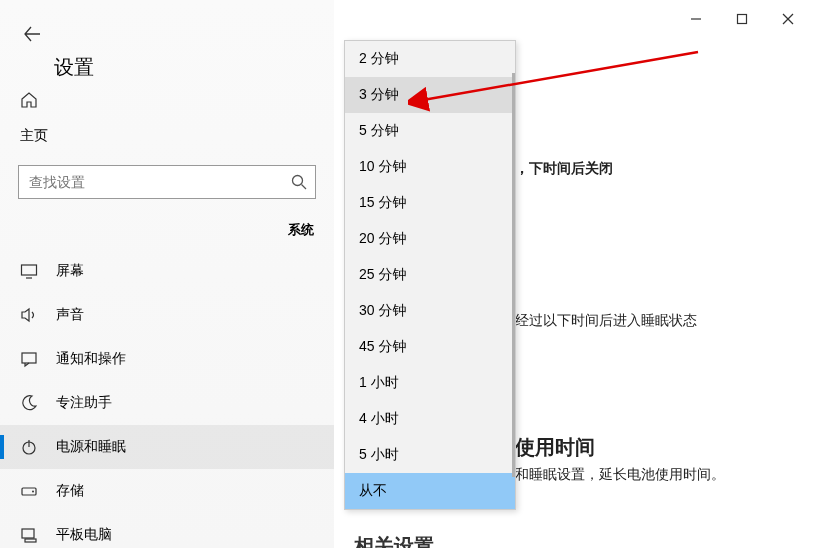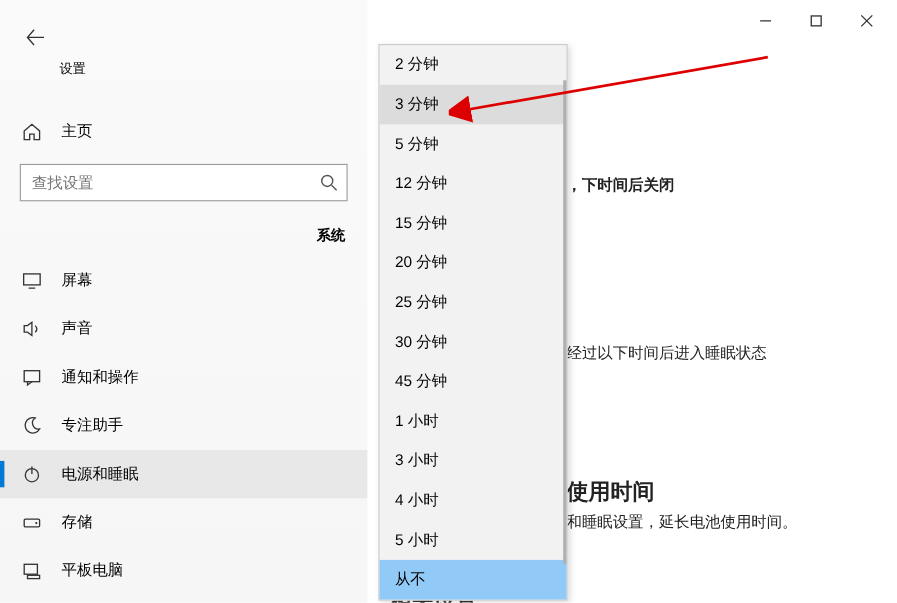--- a/index.html
+++ b/index.html
@@ -2,24 +2,24 @@
 <html><head>
   <meta charset="utf-8">
   <style>
     * { margin: 0; padding: 0; box-sizing: border-box; font-family: "Microsoft YaHei", "Segoe UI", sans-serif; }
     body { width: 815px; height: 548px; overflow: hidden; background: #fff; position: relative; }
     
     .window { width: 100%; height: 100%; display: flex; }
     
     .sidebar { width: 334px; height: 100%; padding-top: 18px; background: linear-gradient(to bottom, #fafafa, #f6f6f6); position: relative; }
     .back-btn { width: 32px; height: 32px; display: flex; align-items: center; justify-content: center; margin-left: 16px; margin-bottom: 4px; }
-    .title-row { display: flex; align-items: center; margin-left: 14px; margin-bottom: 30px; font-size: 12px; }
+    .title-row { display: flex; align-items: center; margin-left: 14px; font-size: 20px; }
     .title-row .spacer { width: 40px; }
     
-    .home-row { display: flex; align-items: flex-start; padding: 10px 20px; font-size: 14px; gap: 18px; }
+    .home-row { display: flex; align-items: flex-start; padding: 10px 20px; font-size: 14px; gap: 18px; flex-direction: column; }
     .home-row svg { flex-shrink: 0; }
     
     .search-wrap { margin: 10px 18px 22px 18px; position: relative; }
     .search-input { width: 100%; height: 34px; border: 1px solid #999; background: #fff; padding: 0 34px 0 10px; font-size: 14px; color: #000000; }
     .search-icon { position: absolute; right: 8px; top: 8px; }
     
     .section-label { font-weight: 600; font-size: 13px; padding: 0 20px 10px 20px; text-align: right; }
     
     .nav-item { display: flex; align-items: flex-end; gap: 18px; padding: 13px 20px; font-size: 14px; position: relative; cursor: default; }
     .nav-item .icon { width: 18px; height: 18px; display: flex; align-items: center; justify-content: center; flex-shrink: 0; }
@@ -164,28 +164,27 @@
 <div class="bg-text bg1">，下时间后关闭</div>
 <div class="bg-text bg2">经过以下时间后进入睡眠状态</div>
 <div class="bg-text bg3">使用时间</div>
 <div class="bg-text bg4">和睡眠设置，延长电池使用时间。</div>
 <div class="bottom-heading">相关设置</div>
 
 <div class="dropdown">
   <div class="drop-item">2 分钟</div>
   <div class="drop-item hover">3 分钟</div>
   <div class="drop-item">5 分钟</div>
-  <div class="drop-item">12 分钟</div>
+  <div class="drop-item">10 分钟</div>
   <div class="drop-item">15 分钟</div>
   <div class="drop-item">20 分钟</div>
   <div class="drop-item">25 分钟</div>
   <div class="drop-item">30 分钟</div>
   <div class="drop-item">45 分钟</div>
   <div class="drop-item">1 小时</div>
-  <div class="drop-item">3 小时</div>
   <div class="drop-item">4 小时</div>
   <div class="drop-item">5 小时</div>
   <div class="drop-item current">从不</div>
   <div class="drop-scroll"></div>
 </div>
 
 <svg class="arrow-svg" width="300" height="120">
   <defs>
       <marker id="ah" markerWidth="10" markerHeight="10" refX="2" refY="5" orient="auto">
         <path d="M0,0 L10,5 L0,10 Z" fill="#d00"></path>

